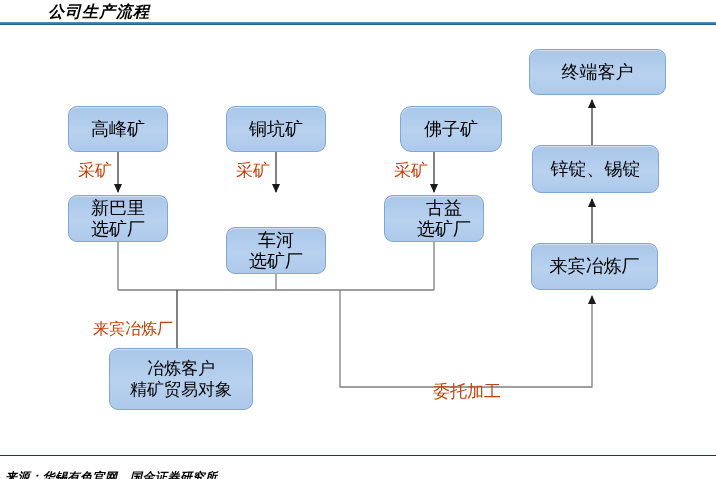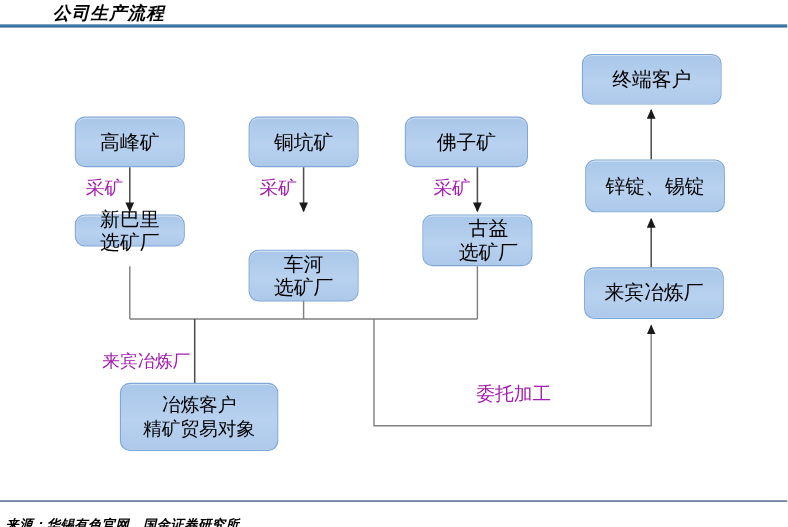--- a/index.html
+++ b/index.html
@@ -20,21 +20,21 @@
   svg.connectors{position:absolute;left:0;top:0;z-index:1;pointer-events:none;}
   .node{
     position:absolute;z-index:2;box-sizing:border-box;
     border:1.5px solid #7ea6d7;border-radius:9px;
     background:linear-gradient(180deg,#a9c7e9 0%,#b8d1ef 55%,#adc9ea 100%);
     box-shadow:inset 0 1px 0 rgba(255,255,255,.45);
     display:flex;align-items:center;justify-content:center;text-align:center;
     font-size:18px;line-height:21px;white-space:pre-line;color:#000;
   }
   .node.small-text{font-size:17px;}
-  .elabel{position:absolute;z-index:3;font-size:17px;color:#a21caf;}
+  .elabel{position:absolute;z-index:3;font-size:17px;color:#c2410c;}
   .elabel.right{text-align:right;}
 </style>
 </head>
 <body>
 
 <div id="canvas">
 
   <div class="page-title">公司生产流程</div>
   <div class="title-rule"></div>
 
@@ -54,38 +54,38 @@
     <path d="M177 290 V360" stroke="#4d4d4d" stroke-width="1.4" fill="none" marker-end="url(#arrow)"></path>
 
     <path d="M340 290 V387 H592 V296" stroke="#808080" stroke-width="1.3" fill="none" marker-end="url(#arrow)"></path>
 
     <path d="M592 243 V199" stroke="#4d4d4d" stroke-width="1.4" fill="none" marker-end="url(#arrow)"></path>
     <path d="M592 145 V100" stroke="#4d4d4d" stroke-width="1.4" fill="none" marker-end="url(#arrow)"></path>
   </svg>
 
   <div class="node" style="left:68px;top:106px;width:100px;height:46px;">高峰矿</div>
   <div class="node" style="left:226px;top:106px;width:100px;height:46px;">铜坑矿</div>
-  <div class="node" style="left:368px;top:106px;width:112px;height:46px;">佛子矿</div>
+  <div class="node" style="left:400px;top:106px;width:102px;height:46px;border-radius:11px;">佛子矿</div>
 
-  <div class="node" style="left:68px;top:195px;width:100px;height:29px;">新巴里
+  <div class="node" style="left:68px;top:195px;width:100px;height:47px;">新巴里
 选矿厂</div>
   <div class="node" style="left:226px;top:195px;width:100px;height:47px;margin-top:32px;">车河
 选矿厂</div>
   <div class="node" style="left:384px;top:195px;width:100px;height:47px;padding-left:20px;">古益
 选矿厂</div>
 
   <div class="node small-text" style="left:109px;top:348px;width:144px;height:62px;">冶炼客户
 精矿贸易对象</div>
 
   <div class="node" style="left:531px;top:243px;width:127px;height:47px;">来宾冶炼厂</div>
   <div class="node" style="left:532px;top:145px;width:127px;height:48px;">锌锭、锡锭</div>
-  <div class="node" style="left:529px;top:49px;width:127px;height:46px;">终端客户</div>
+  <div class="node" style="left:529px;top:49px;width:137px;height:46px;">终端客户</div>
 
   <div class="elabel right" style="left:68px;top:159px;width:44px;">采矿</div>
   <div class="elabel right" style="left:226px;top:159px;width:44px;">采矿</div>
   <div class="elabel right" style="left:384px;top:159px;width:44px;">采矿</div>
   <div class="elabel" style="left:93px;top:319px;font-size:16px;">来宾冶炼厂</div>
-  <div class="elabel" style="left:433px;top:347px;">委托加工</div>
+  <div class="elabel" style="left:433px;top:380px;">委托加工</div>
 
   <div class="footer-rule"></div>
   <div class="footer-source">来源：华锡有色官网，国金证券研究所</div>
 
 </div>
 
 </body></html>

